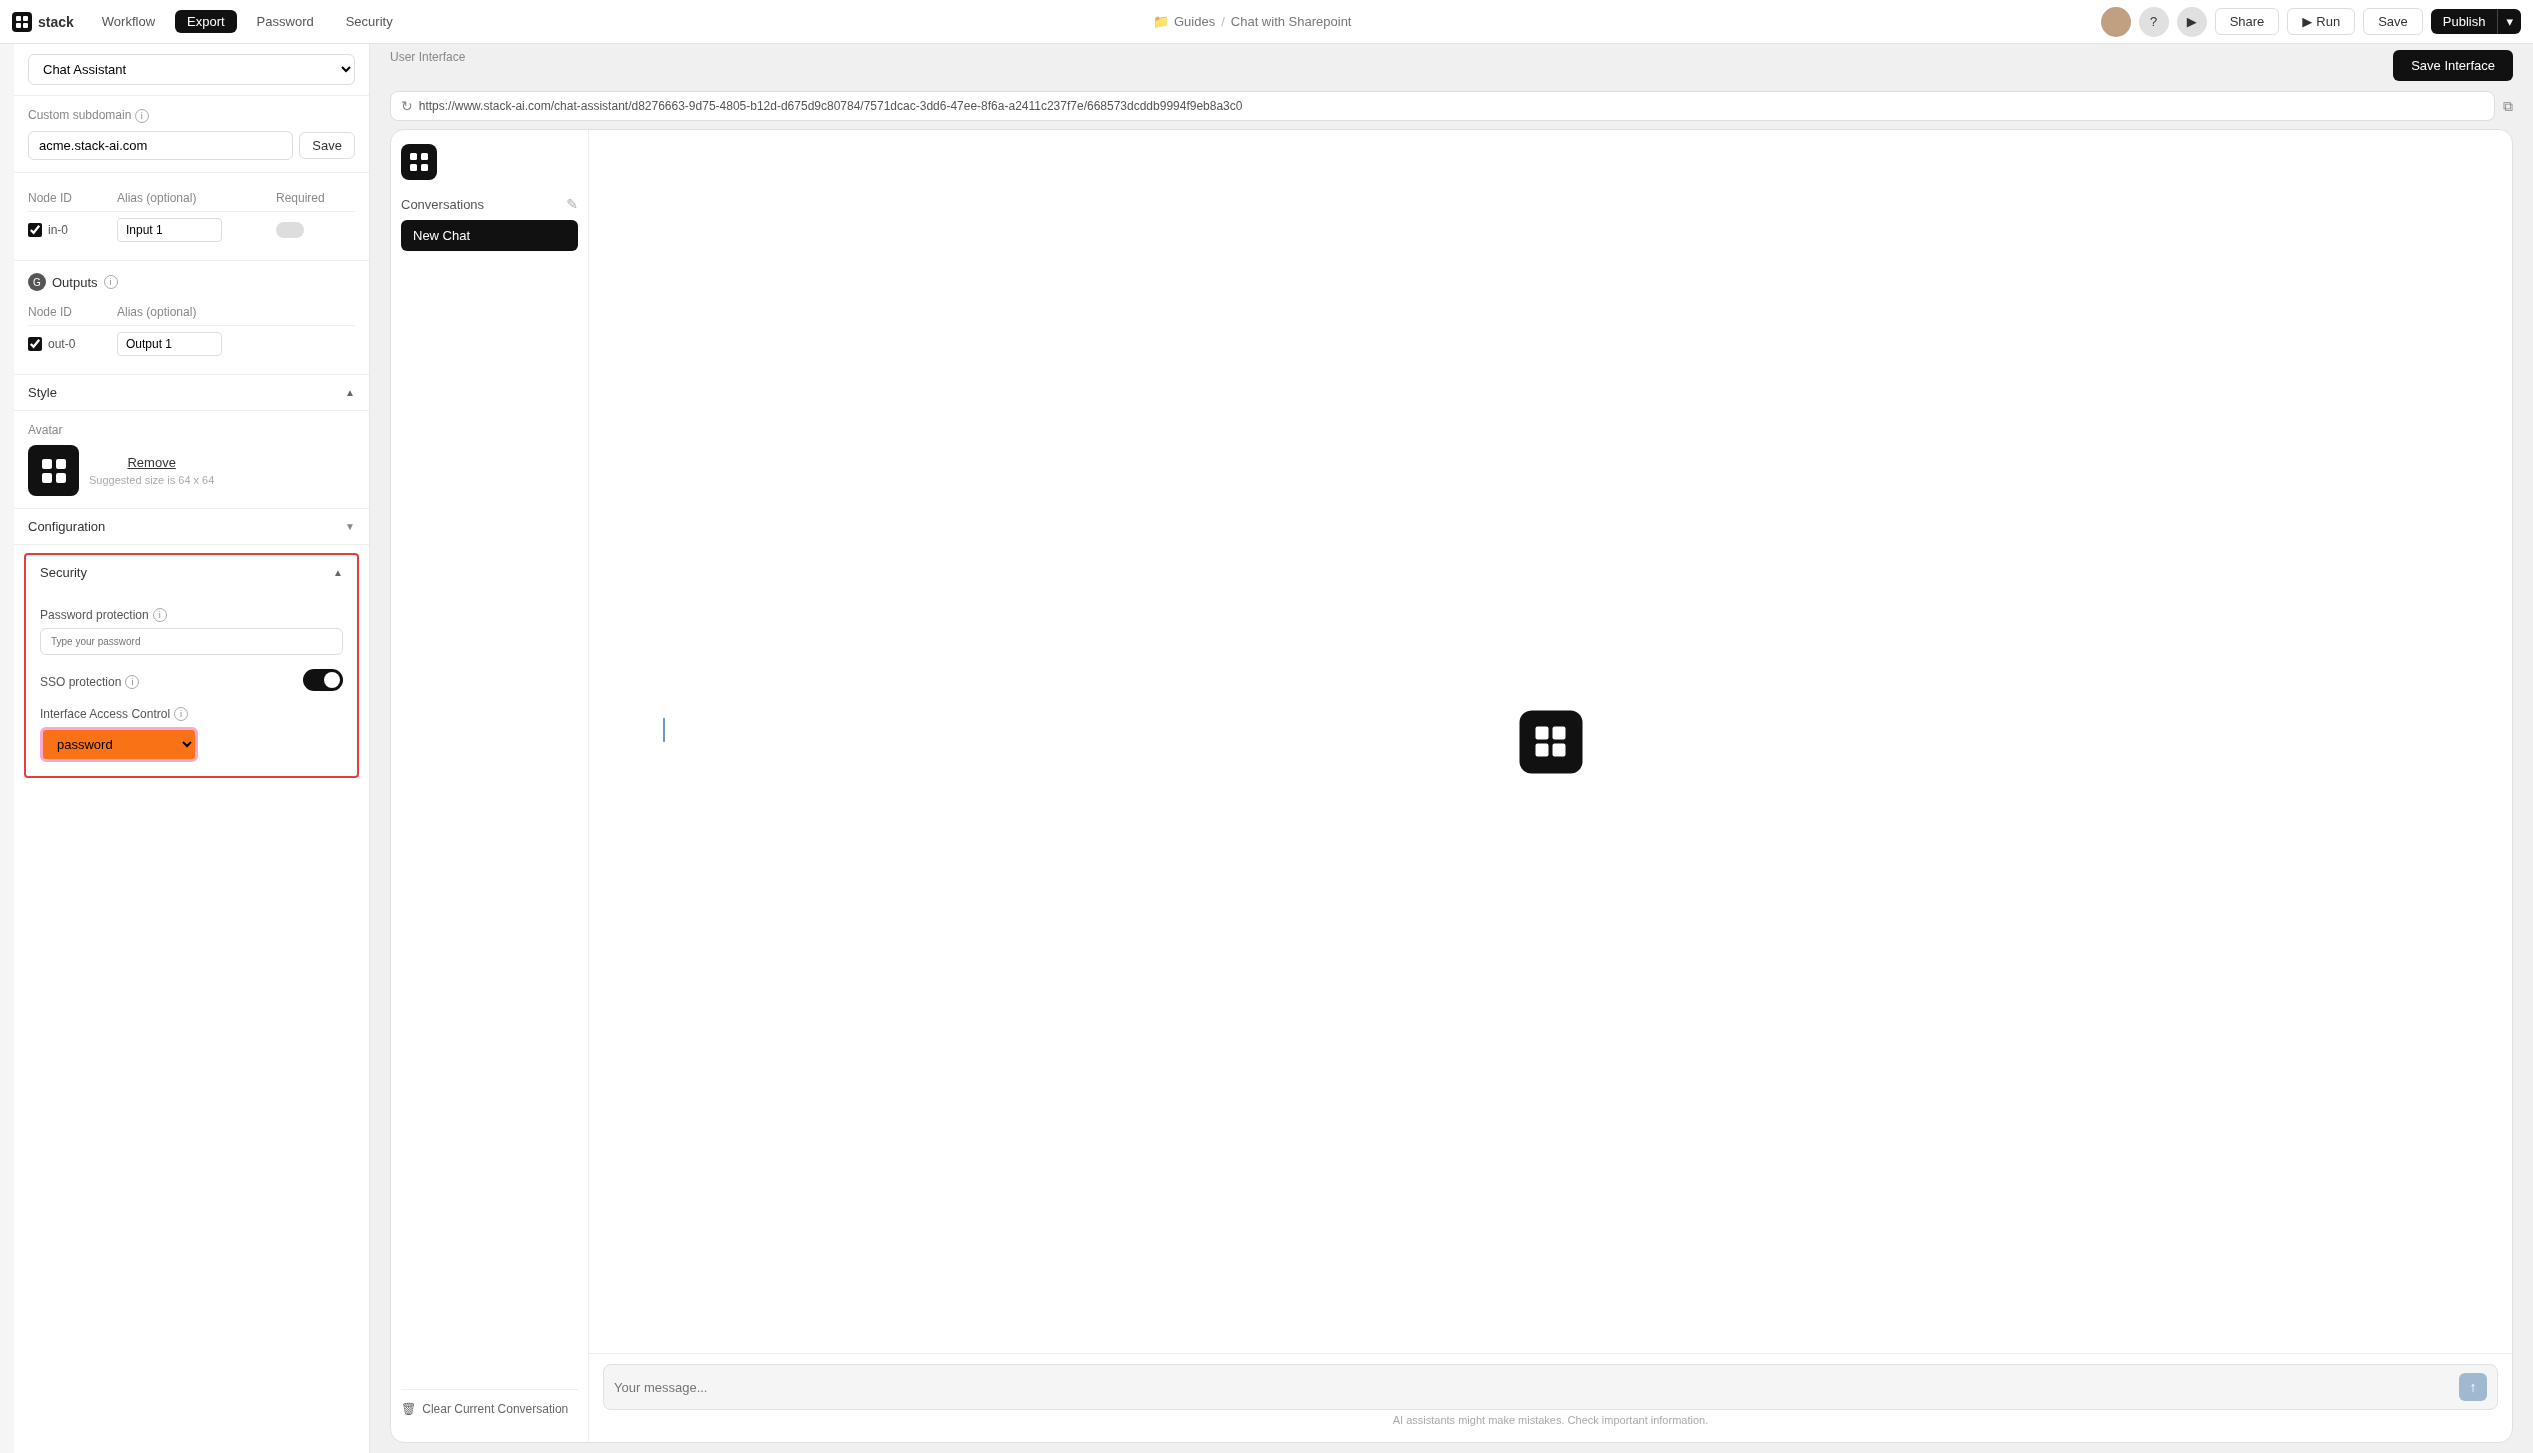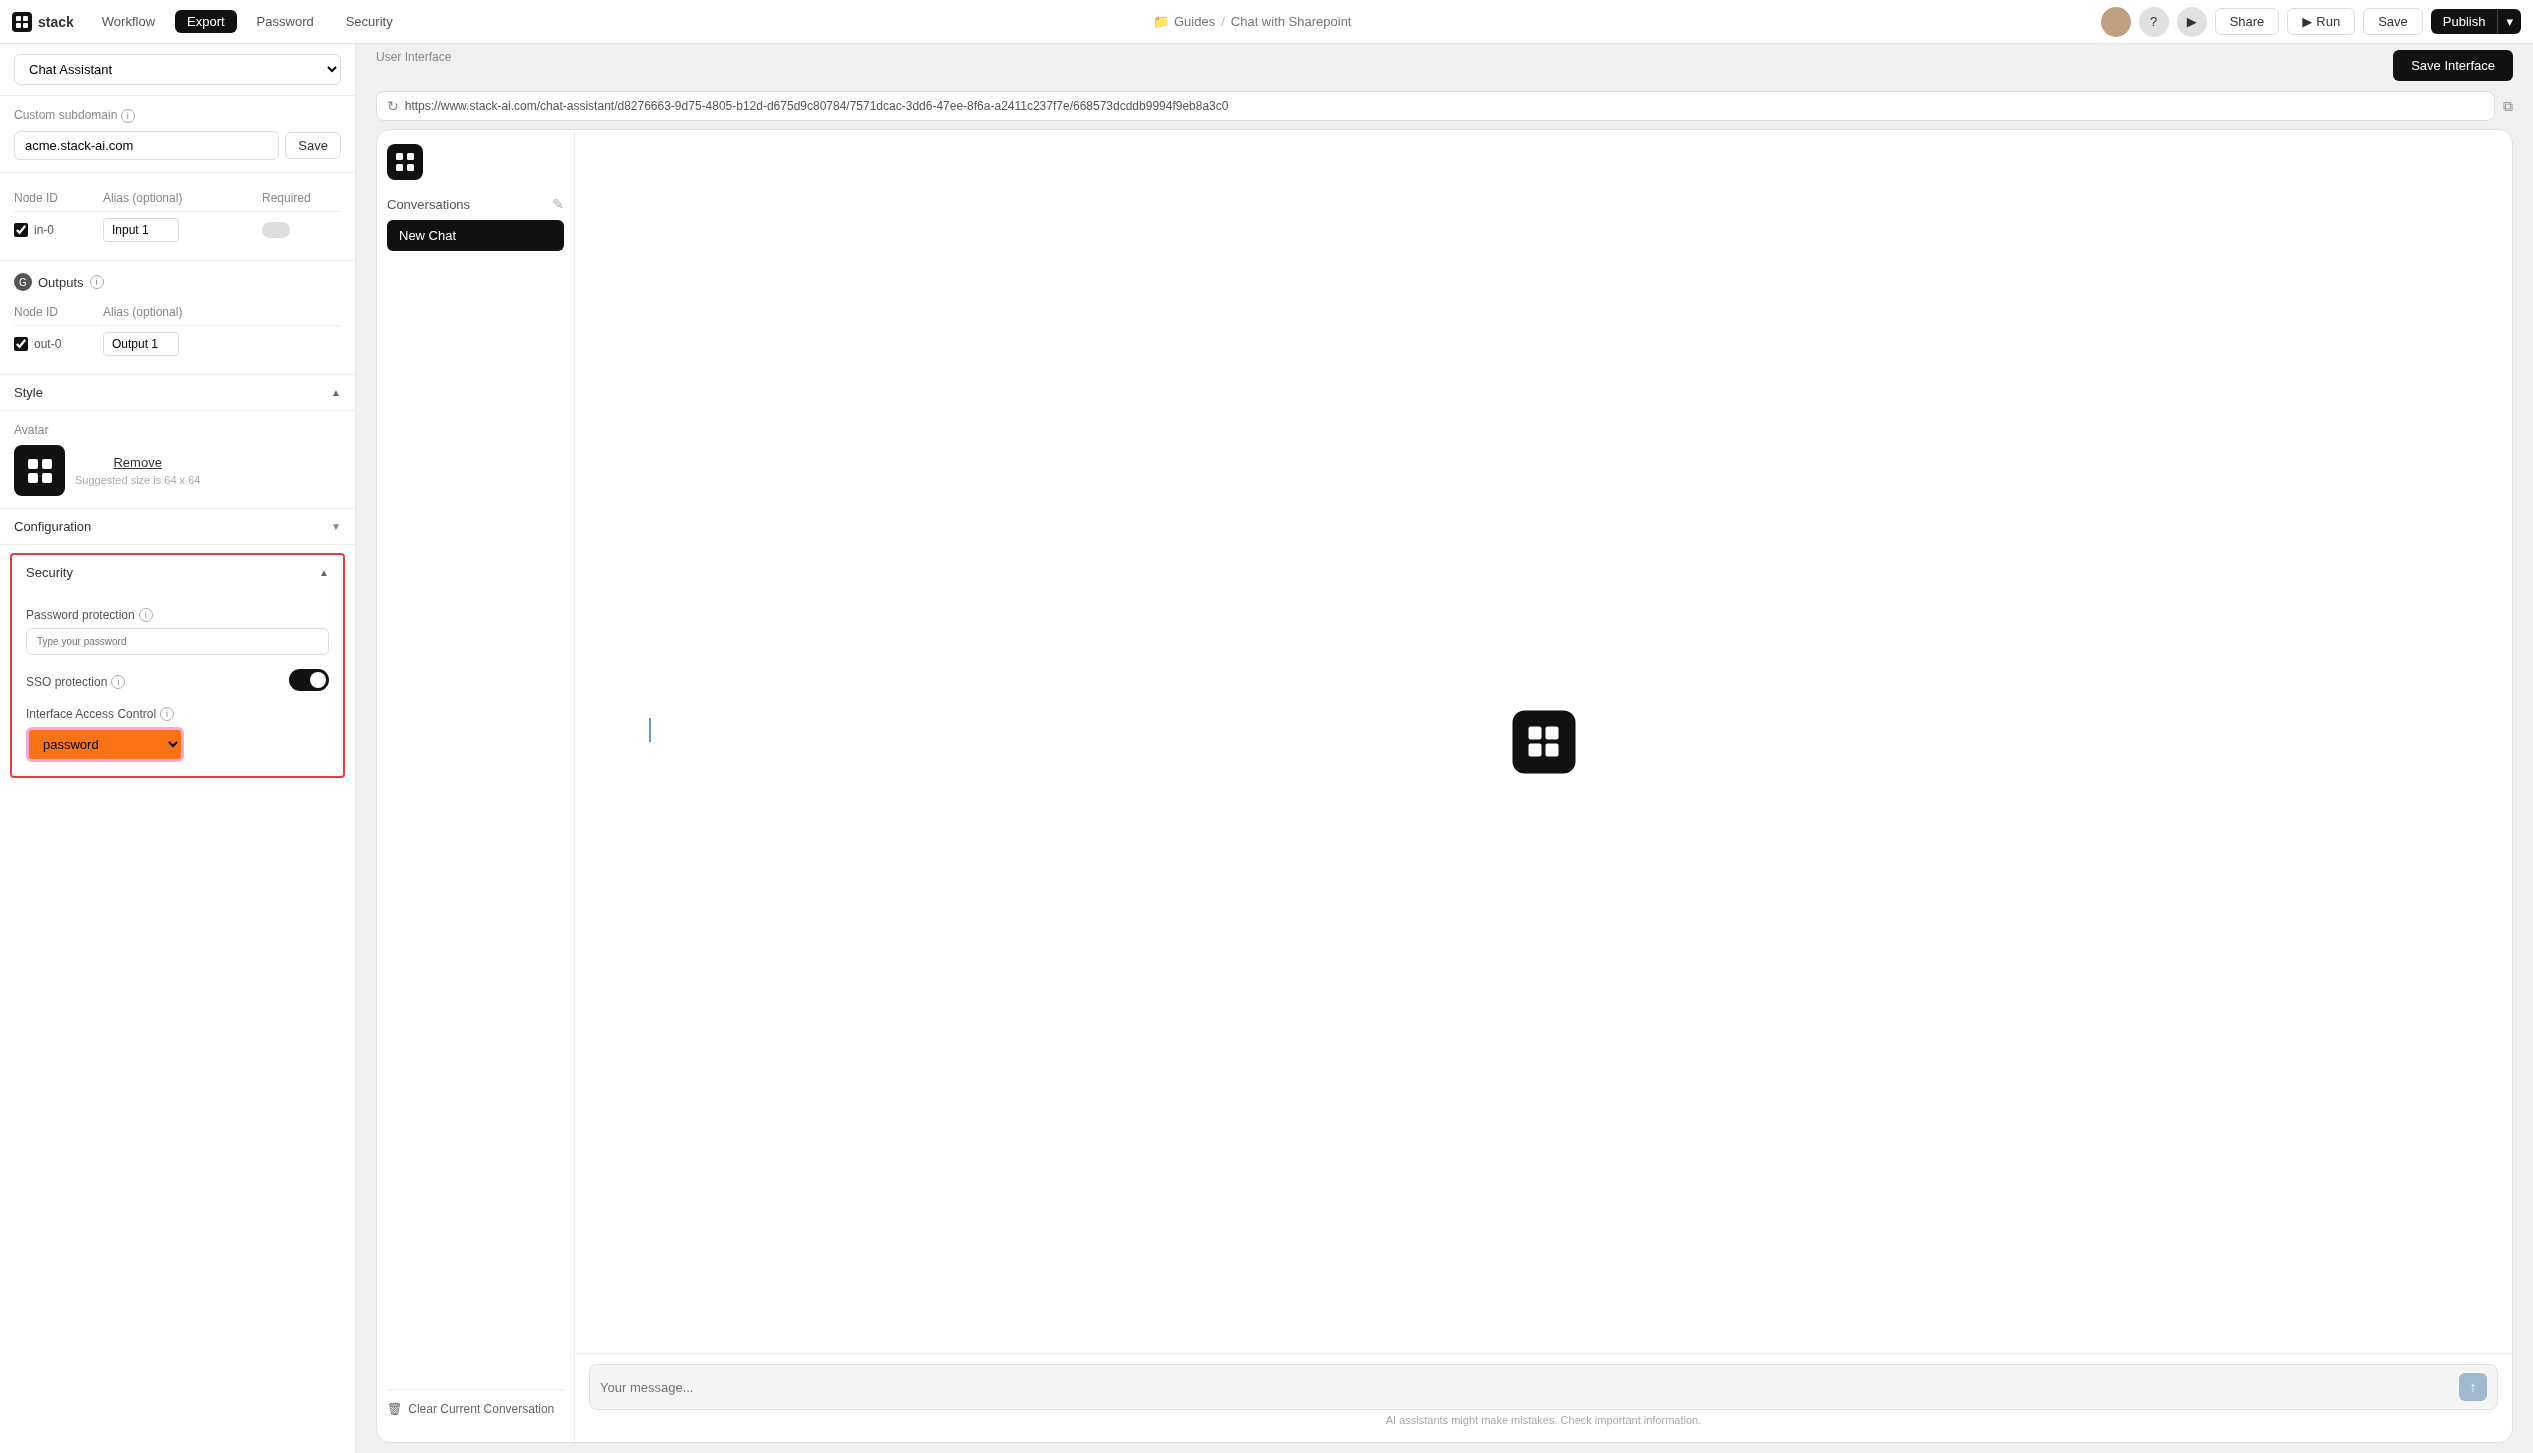--- a/index.html
+++ b/index.html
@@ -17,42 +17,42 @@
     .nav-right { display: flex; align-items: center; gap: 8px; }
     .nav-btn { padding: 5px 14px; border-radius: 6px; cursor: pointer; font-size: 13px; border: 1px solid #ddd; background: #fff; color: #333; }
     .nav-btn.run { background: #fff; border: 1px solid #ddd; display: flex; align-items: center; gap: 4px; }
     .nav-btn.publish { background: #111; color: #fff; border: none; display: flex; align-items: center; gap: 0; padding: 0; overflow: hidden; border-radius: 6px; }
     .publish-main { padding: 5px 12px; }
     .publish-caret { padding: 5px 8px; border-left: 1px solid #444; }
     .icon-circle { width: 30px; height: 30px; border-radius: 50%; background: #e0e0e0; display: flex; align-items: center; justify-content: center; cursor: pointer; font-size: 13px; }
     .avatar-circle { width: 30px; height: 30px; border-radius: 50%; background: #c0a080; overflow: hidden; cursor: pointer; }
 
     
-    .main-layout { display: flex; height: calc(100vh - 44px); }
+    .main-layout { display: flex; height: calc(100vh - 44px); padding-left: 14px; }
 
     
     .left-panel { width: 356px; background: #fff; border-right: 1px solid #e5e5e5; display: flex; flex-direction: column; overflow-y: auto; }
 
     
     .interface-selector { display: flex; align-items: center; justify-content: space-between; padding: 10px 14px; border-bottom: 1px solid #eee; }
     .interface-selector select { border: 1px solid #ddd; border-radius: 6px; padding: 6px 10px; font-size: 13px; width: 100%; background: #fff; }
 
     
     .section { padding: 12px 14px; border-bottom: 1px solid #eee; }
     .section-label { font-size: 12px; color: #888; margin-bottom: 8px; }
     .subdomain-row { display: flex; align-items: center; gap: 6px; }
     .subdomain-row input { flex: 1; border: 1px solid #ddd; border-radius: 6px; padding: 6px 10px; font-size: 13px; }
     .save-btn-small { padding: 5px 12px; border: 1px solid #ddd; border-radius: 6px; background: #fff; font-size: 13px; cursor: pointer; color: #333; }
     .info-icon { display: inline-flex; align-items: center; justify-content: center; width: 14px; height: 14px; border-radius: 50%; border: 1px solid #aaa; font-size: 9px; color: #888; cursor: pointer; }
 
     
     .table-header { display: grid; grid-template-columns: 89px 1fr 79px; font-size: 12px; color: #888; padding: 6px 0; border-bottom: 1px solid #eee; }
     .table-row { display: grid; grid-template-columns: 89px 1fr 79px; align-items: center; padding: 6px 0; }
     .checkbox { width: 14px; height: 14px; accent-color: #111; cursor: pointer; }
-    .alias-input { border: 1px solid #ddd; border-radius: 4px; padding: 4px 8px; font-size: 12px; width: 76px; }
+    .alias-input { border: 1px solid #ddd; border-radius: 4px; padding: 4px 8px; font-size: 12px; width: 105px; }
     .toggle-small { width: 28px; height: 16px; background: #ddd; border-radius: 8px; cursor: pointer; }
     .node-id { font-size: 12px; color: #555; }
 
     
     .outputs-header { display: flex; align-items: center; gap: 6px; font-weight: 500; font-size: 13px; margin-bottom: 8px; }
 
     
     .collapsible-header { display: flex; align-items: center; justify-content: space-between; cursor: pointer; padding: 10px 14px; border-bottom: 1px solid #eee; font-weight: 500; }
     .collapsible-content { padding: 12px 14px; border-bottom: 1px solid #eee; }
     .avatar-row { display: flex; align-items: center; gap: 10px; margin-top: 8px; }

